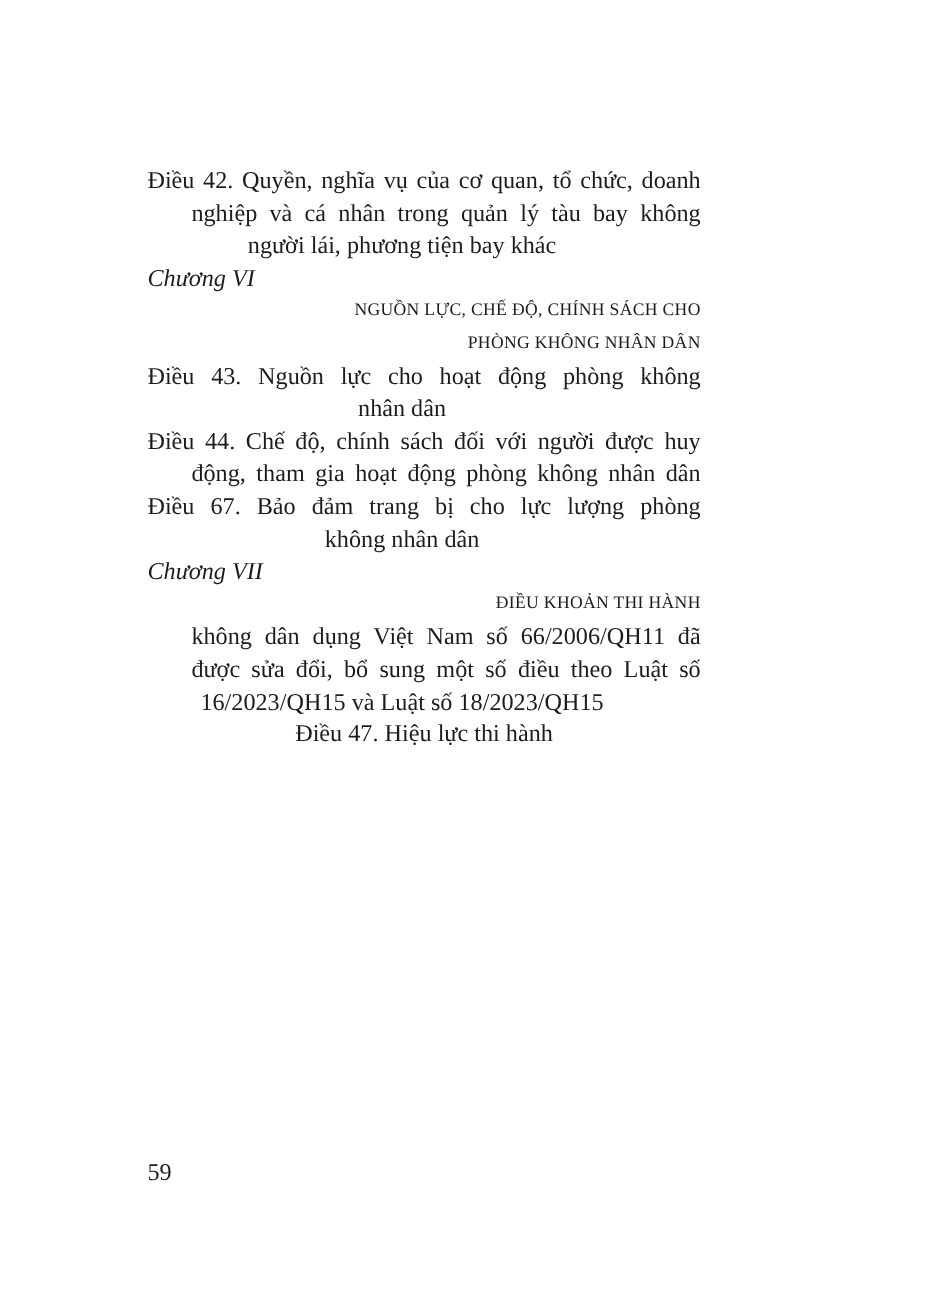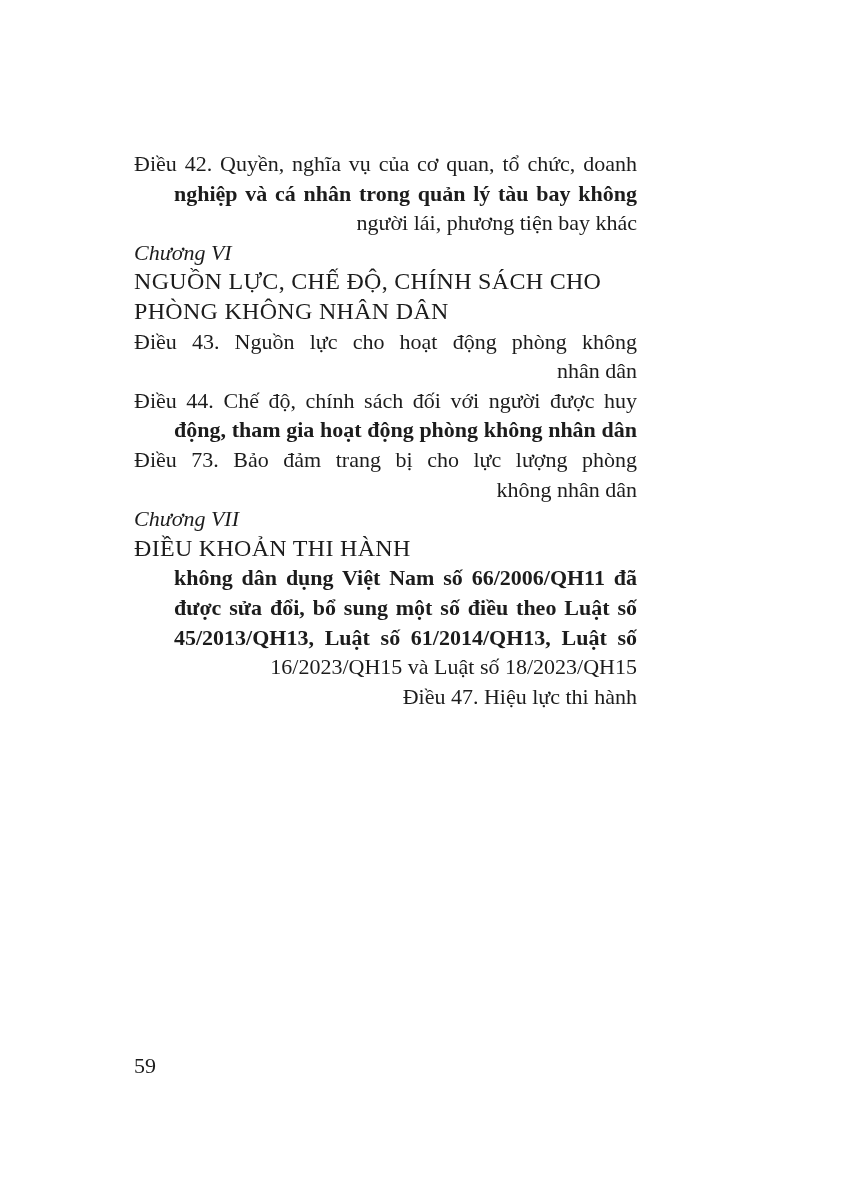--- a/index.html
+++ b/index.html
@@ -40,44 +40,42 @@
     width: 503px;
     text-align: justify;
     text-align-last: justify;
   }
   
   .st-cont-just .t {
     margin-left: 40px;
     width: 463px;
     text-align: justify;
     text-align-last: justify;
-    font-weight: bold;
   }
   
   .st-cont-end .t {
-    margin-left: 40px;
     width: 463px;
-    text-align: right;
+    text-align: center;
   }
   
   .st-first-end .t {
     width: 503px;
-    text-align: right;
+    text-align: center;
   }
   
   .st-chapter-label .t {
     width: 503px;
     text-align: left;
     font-style: italic;
   }
   
   .st-chapter-title .t {
     width: 503px;
-    text-align: left;
-    font-size: 24px;
+    text-align: right;
+    font-size: 16px;
     letter-spacing: 0.3px;
   }
   .pg {
     position: absolute;
     right: 0;
     top: 0;
     font-size: 22px;
     line-height: 29.6px;
     margin-left: 32px;
   }
@@ -124,42 +122,39 @@
         <span class="pg">50</span>
       </div>
       <div class="row st-first-just">
         <span class="t">Điều 44. Chế độ, chính sách đối với người được huy</span>
       </div>
       <div class="row st-cont-just">
         <span class="t">động, tham gia hoạt động phòng không nhân dân</span>
         <span class="pg">52</span>
       </div>
       <div class="row st-first-just">
-        <span class="t">Điều 73. Bảo đảm trang bị cho lực lượng phòng</span>
+        <span class="t">Điều 67. Bảo đảm trang bị cho lực lượng phòng</span>
       </div>
       <div class="row st-cont-end">
         <span class="t">không nhân dân</span>
         <span class="pg">53</span>
       </div>
       <div class="row st-chapter-label">
         <span class="t">Chương VII</span>
       </div>
       <div class="row st-chapter-title">
         <span class="t">ĐIỀU KHOẢN THI HÀNH</span>
         <span class="pg">54</span>
       </div>
       <div class="row st-cont-just">
         <span class="t">không dân dụng Việt Nam số 66/2006/QH11 đã</span>
       </div>
       <div class="row st-cont-just">
         <span class="t">được sửa đổi, bổ sung một số điều theo Luật số</span>
       </div>
-      <div class="row st-cont-just">
-        <span class="t">45/2013/QH13, Luật số 61/2014/QH13, Luật số</span>
-      </div>
       <div class="row st-cont-end">
         <span class="t">16/2023/QH15 và Luật số 18/2023/QH15</span>
         <span class="pg">54</span>
       </div>
       <div class="row st-first-end">
         <span class="t">Điều 47. Hiệu lực thi hành</span>
         <span class="pg">55</span>
       </div>
     </div>
   <div class="folio">59</div>

